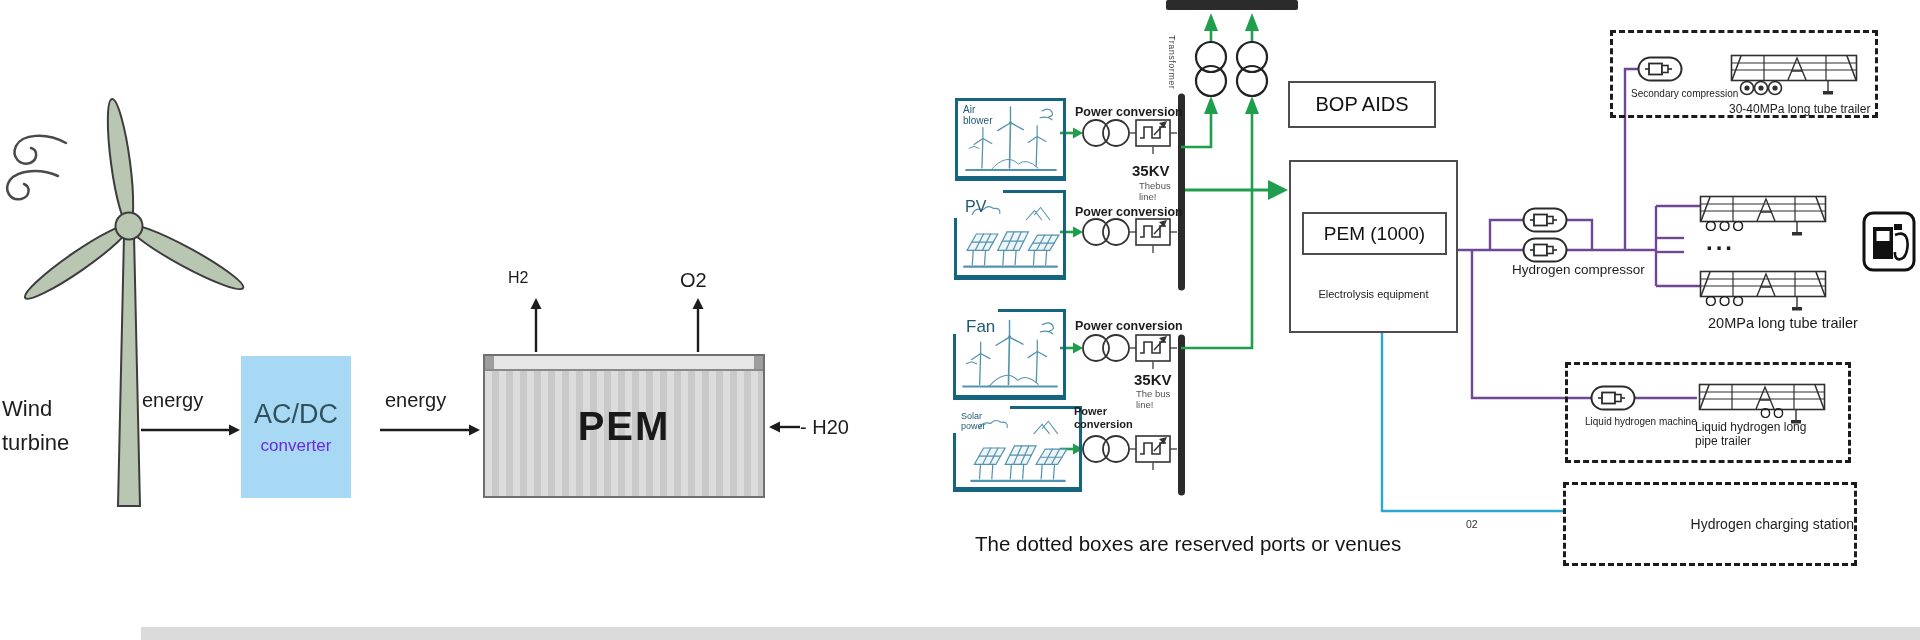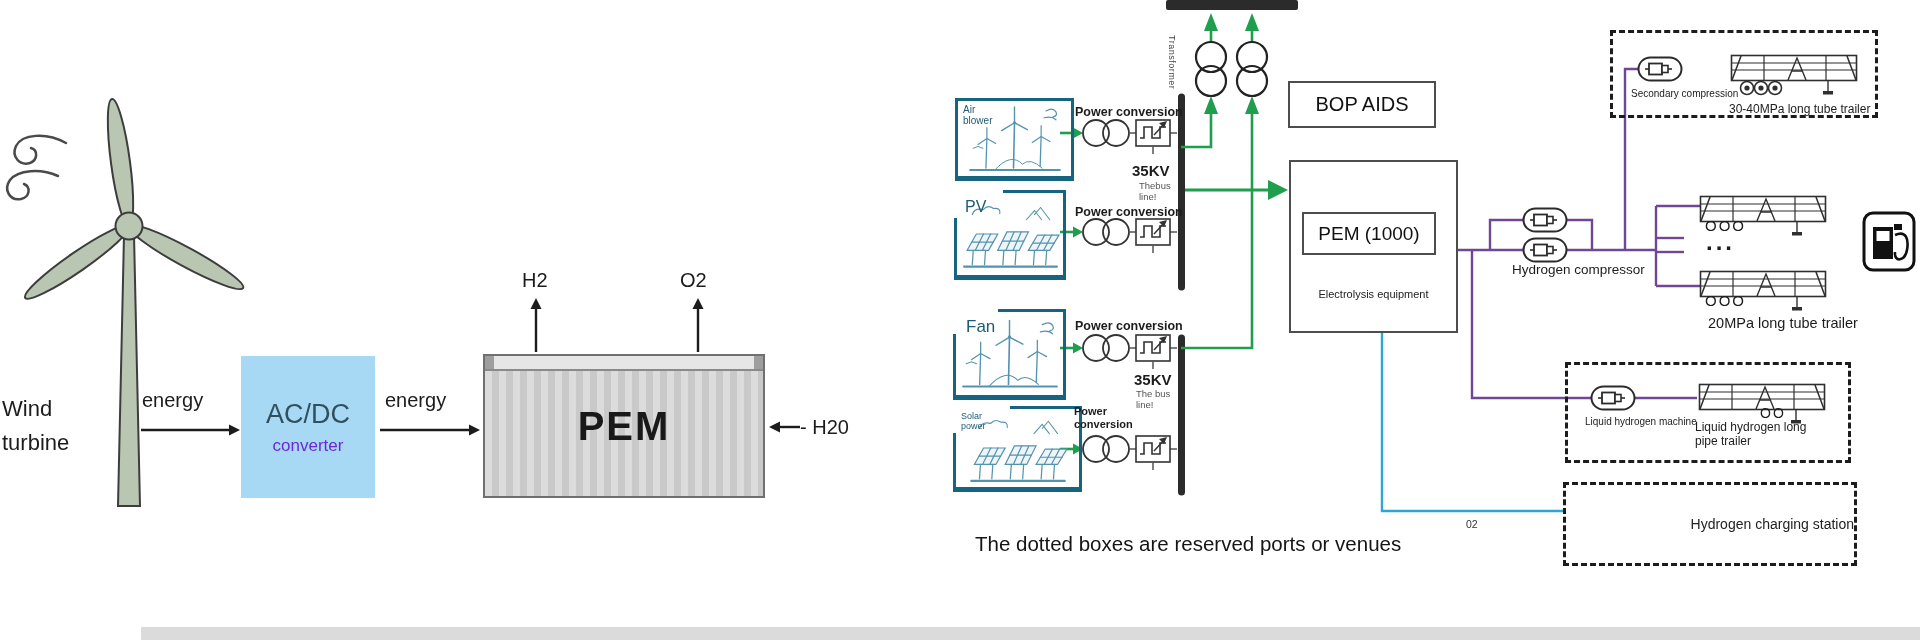--- a/index.html
+++ b/index.html
@@ -218,39 +218,39 @@
     <rect x="12.5" y="18" width="13" height="10" fill="#fff"></rect>
     <rect x="30" y="11" width="8" height="6" fill="#111"></rect>
     <path d="M31,22 c11,-5 14,4 12,15 c-2,11 -13,13 -12,2" stroke="#111" stroke-width="2.6" fill="none"></path>
   </g>
 </svg>
 
 <span class="lbl layer2" style="left:2px;top:396px;font-size:22px;">Wind</span>
 <span class="lbl layer2" style="left:2px;top:430px;font-size:22px;">turbine</span>
 <span class="lbl layer2" style="left:142px;top:389px;font-size:20px;">energy</span>
 <span class="lbl layer2" style="left:385px;top:389px;font-size:20px;">energy</span>
-<span class="lbl layer2" style="left:522px;top:269px;font-size:20px;">H2</span>
+<span class="lbl layer2" style="left:508px;top:269px;font-size:16px;">H2</span>
 <span class="lbl layer2" style="left:680px;top:269px;font-size:20px;">O2</span>
 <span class="lbl layer2" style="left:800px;top:416px;font-size:20px;">- H20</span>
 
-<div class="abs layer2" style="left:241px;top:356px;width:134px;height:142px;background:#a7d9f4;
+<div class="abs layer2" style="left:241px;top:356px;width:110px;height:142px;background:#a7d9f4;
      display:flex;flex-direction:column;align-items:center;justify-content:center;gap:6px;">
   <span style="font-size:27px;color:#31505e;font-weight:500;">AC/DC</span>
   <span style="font-size:17px;color:#6d28d9;">converter</span>
 </div>
 
 <div class="abs layer2 center" style="left:483px;top:354px;width:282px;height:144px;border:2px solid #707070;
      background:repeating-linear-gradient(90deg,#dcdcdc 0 7px,#c9c9c9 7px 14px);box-sizing:border-box;">
   <div class="abs" style="left:0;top:0;right:0;height:13px;background:#e6e6e6;border-bottom:2px solid #8a8a8a;"></div>
   <div class="abs" style="left:0;top:0;width:9px;height:13px;background:#9e9e9e;"></div>
   <div class="abs" style="right:0;top:0;width:9px;height:13px;background:#9e9e9e;"></div>
   <span style="position:relative;font-size:40px;font-weight:600;letter-spacing:2px;color:#191919;">PEM</span>
 </div>
 
-<div class="srcbox" style="left:955px;top:98px;width:105px;height:75px;padding-left:8px;">
+<div class="srcbox" style="left:955px;top:98px;width:105px;height:75px;">
   <svg viewBox="0 0 100 72" style="position:absolute;inset:2px;width:calc(100% - 4px);height:calc(100% - 4px);">
       <use href="#windart"></use>
     </svg>
   <span class="srclabel" style="left:5px;top:3px;width:42px;font-size:10px;white-space:normal;">Air blower</span>
 </div>
 <div class="srcbox" style="left:954px;top:190px;width:106px;height:82px;">
   <div class="notch-t" style="width:46%;"></div>
     <div class="notch-l" style="height:34%;"></div>
   <svg viewBox="0 0 100 72" style="position:absolute;inset:2px;width:calc(100% - 4px);height:calc(100% - 4px);">
       <use href="#solarart"></use>
@@ -283,21 +283,21 @@
 <span class="lbl layer2 wrap" style="left:1139px;top:181px;width:44px;font-size:9.5px;color:#555;">Thebus line!</span>
 <span class="lbl layer2" style="left:1134px;top:371px;font-size:15px;font-weight:600;">35KV</span>
 <span class="lbl layer2 wrap" style="left:1136px;top:389px;width:42px;font-size:9.5px;color:#555;">The bus line!</span>
 
 <span class="lbl layer2" style="left:1167px;top:35px;font-size:9px;color:#444;writing-mode:vertical-rl;letter-spacing:0.5px;">Transformer</span>
 
 <div class="solidbox center" style="left:1288px;top:81px;width:148px;height:47px;box-sizing:border-box;">
   <span style="font-size:20px;color:#111;">BOP AIDS</span>
 </div>
 <div class="solidbox" style="left:1289px;top:160px;width:169px;height:173px;box-sizing:border-box;">
-  <div class="abs center" style="left:11px;top:50px;width:134px;height:43px;border:2px solid #4d4d4d;box-sizing:border-box;">
+  <div class="abs center" style="left:11px;top:50px;width:145px;height:43px;border:2px solid #4d4d4d;box-sizing:border-box;">
     <span style="font-size:19px;color:#111;">PEM (1000)</span>
   </div>
   <span class="abs" style="left:0;right:0;top:126px;text-align:center;font-size:11px;color:#222;">Electrolysis equipment</span>
 </div>
 
 <span class="lbl layer2" style="left:1512px;top:262px;font-size:13.5px;">Hydrogen compressor</span>
 
 <div class="dashedbox" style="left:1610px;top:30px;width:268px;height:88px;box-sizing:border-box;"></div>
 <span class="lbl layer2" style="left:1631px;top:88px;font-size:10px;">Secondary compression</span>
 <span class="lbl layer2" style="left:1729px;top:103px;font-size:12px;">30-40MPa long tube trailer</span>

